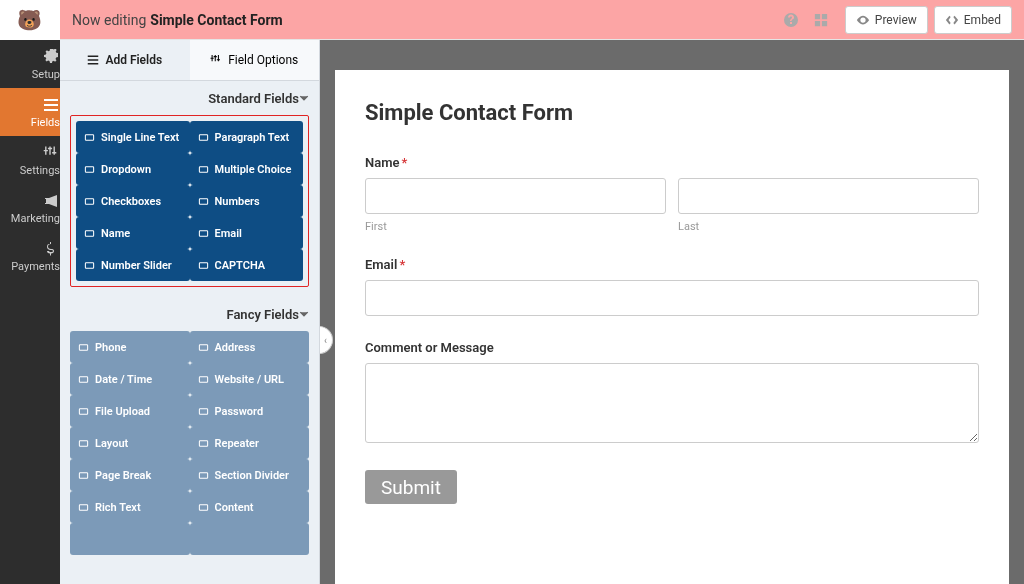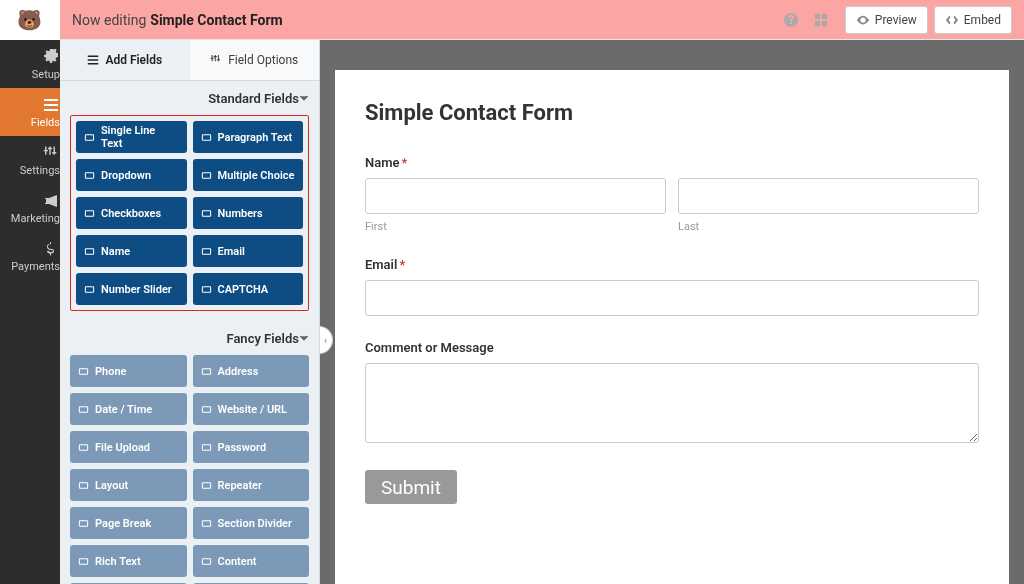--- a/index.html
+++ b/index.html
@@ -22,27 +22,27 @@
   .topbar-spacer { flex: 1; }
   .topbar .top-icon { width: 24px; height: 24px; display: flex; align-items: center; justify-content: center; color: #999; cursor: pointer; margin-right: 6px; }
   .topbar button.btn { height: 28px; padding: 0 10px; border: 1px solid #ccc; background: #fff; border-radius: 3px; font-size: 12px; color: #444; display: flex; align-items: center; gap: 5px; cursor: pointer; margin-left: 6px; }
   .topbar button.btn svg { width: 14px; height: 14px; fill: #888; }
 
   .work-area { flex: 1; display: flex; min-height: 0; }
 
   
   .fields-panel { width: 260px; background: #ebf0f5; border-right: 1px solid #d3d8de; display: flex; flex-direction: column; }
   .panel-tabs { display: flex; border-bottom: 1px solid #d3d8de; background: #f7f9fb; }
-  .panel-tab { flex: 1; height: 40px; display: flex; align-items: center; justify-content: center; gap: 6px; font-size: 12px; color: #404040; cursor: pointer; }
+  .panel-tab { flex: 1; height: 40px; display: flex; align-items: center; justify-content: center; gap: 6px; font-size: 12px; color: #000000; cursor: pointer; }
   .panel-tab.active { color: #222; font-weight: 600; background: #ebf0f5; }
   .panel-tab svg { width: 12px; height: 12px; fill: currentColor; }
   .panel-body { flex: 1; overflow-y: auto; padding: 0 10px 10px; }
   .section-header { display: flex; align-items: center; justify-content: flex-end; height: 34px; font-size: 13px; font-weight: 600; color: #333; cursor: pointer; }
   .section-header svg { width: 10px; height: 10px; fill: #666; }
-  .field-grid { display: grid; grid-template-columns: 1fr 1fr; gap: 6px; }
+  .field-grid { display: grid; grid-template-columns: 1fr 1fr; }
   .field-grid.highlight { border: 1px solid #e02424; padding: 5px; border-radius: 2px; }
   .field-item { height: 32px; border-radius: 3px; display: flex; align-items: center; padding: 0 8px; font-size: 11px; font-weight: 600; color: #fff; cursor: pointer; gap: 6px; }
   .field-item.standard { background: #0e4d84; }
   .field-item.fancy { background: #7c9ab8; }
   .field-item svg { width: 11px; height: 11px; fill: #fff; }
 
   
   .canvas-wrap { flex: 1; background: #6b6b6b; padding: 30px 15px 0 0; overflow: auto; position: relative; }
   .collapse-handle { position: absolute; left: -1px; top: 286px; width: 14px; height: 28px; background: #fff; border: 1px solid #ccc; border-left: none; border-radius: 0 14px 14px 0; cursor: pointer; display:flex; align-items:center; justify-content:center; color:#888; font-size:10px;}
   .canvas { background: #fff; margin-left: 15px; min-height: 520px; padding: 30px 30px; }

